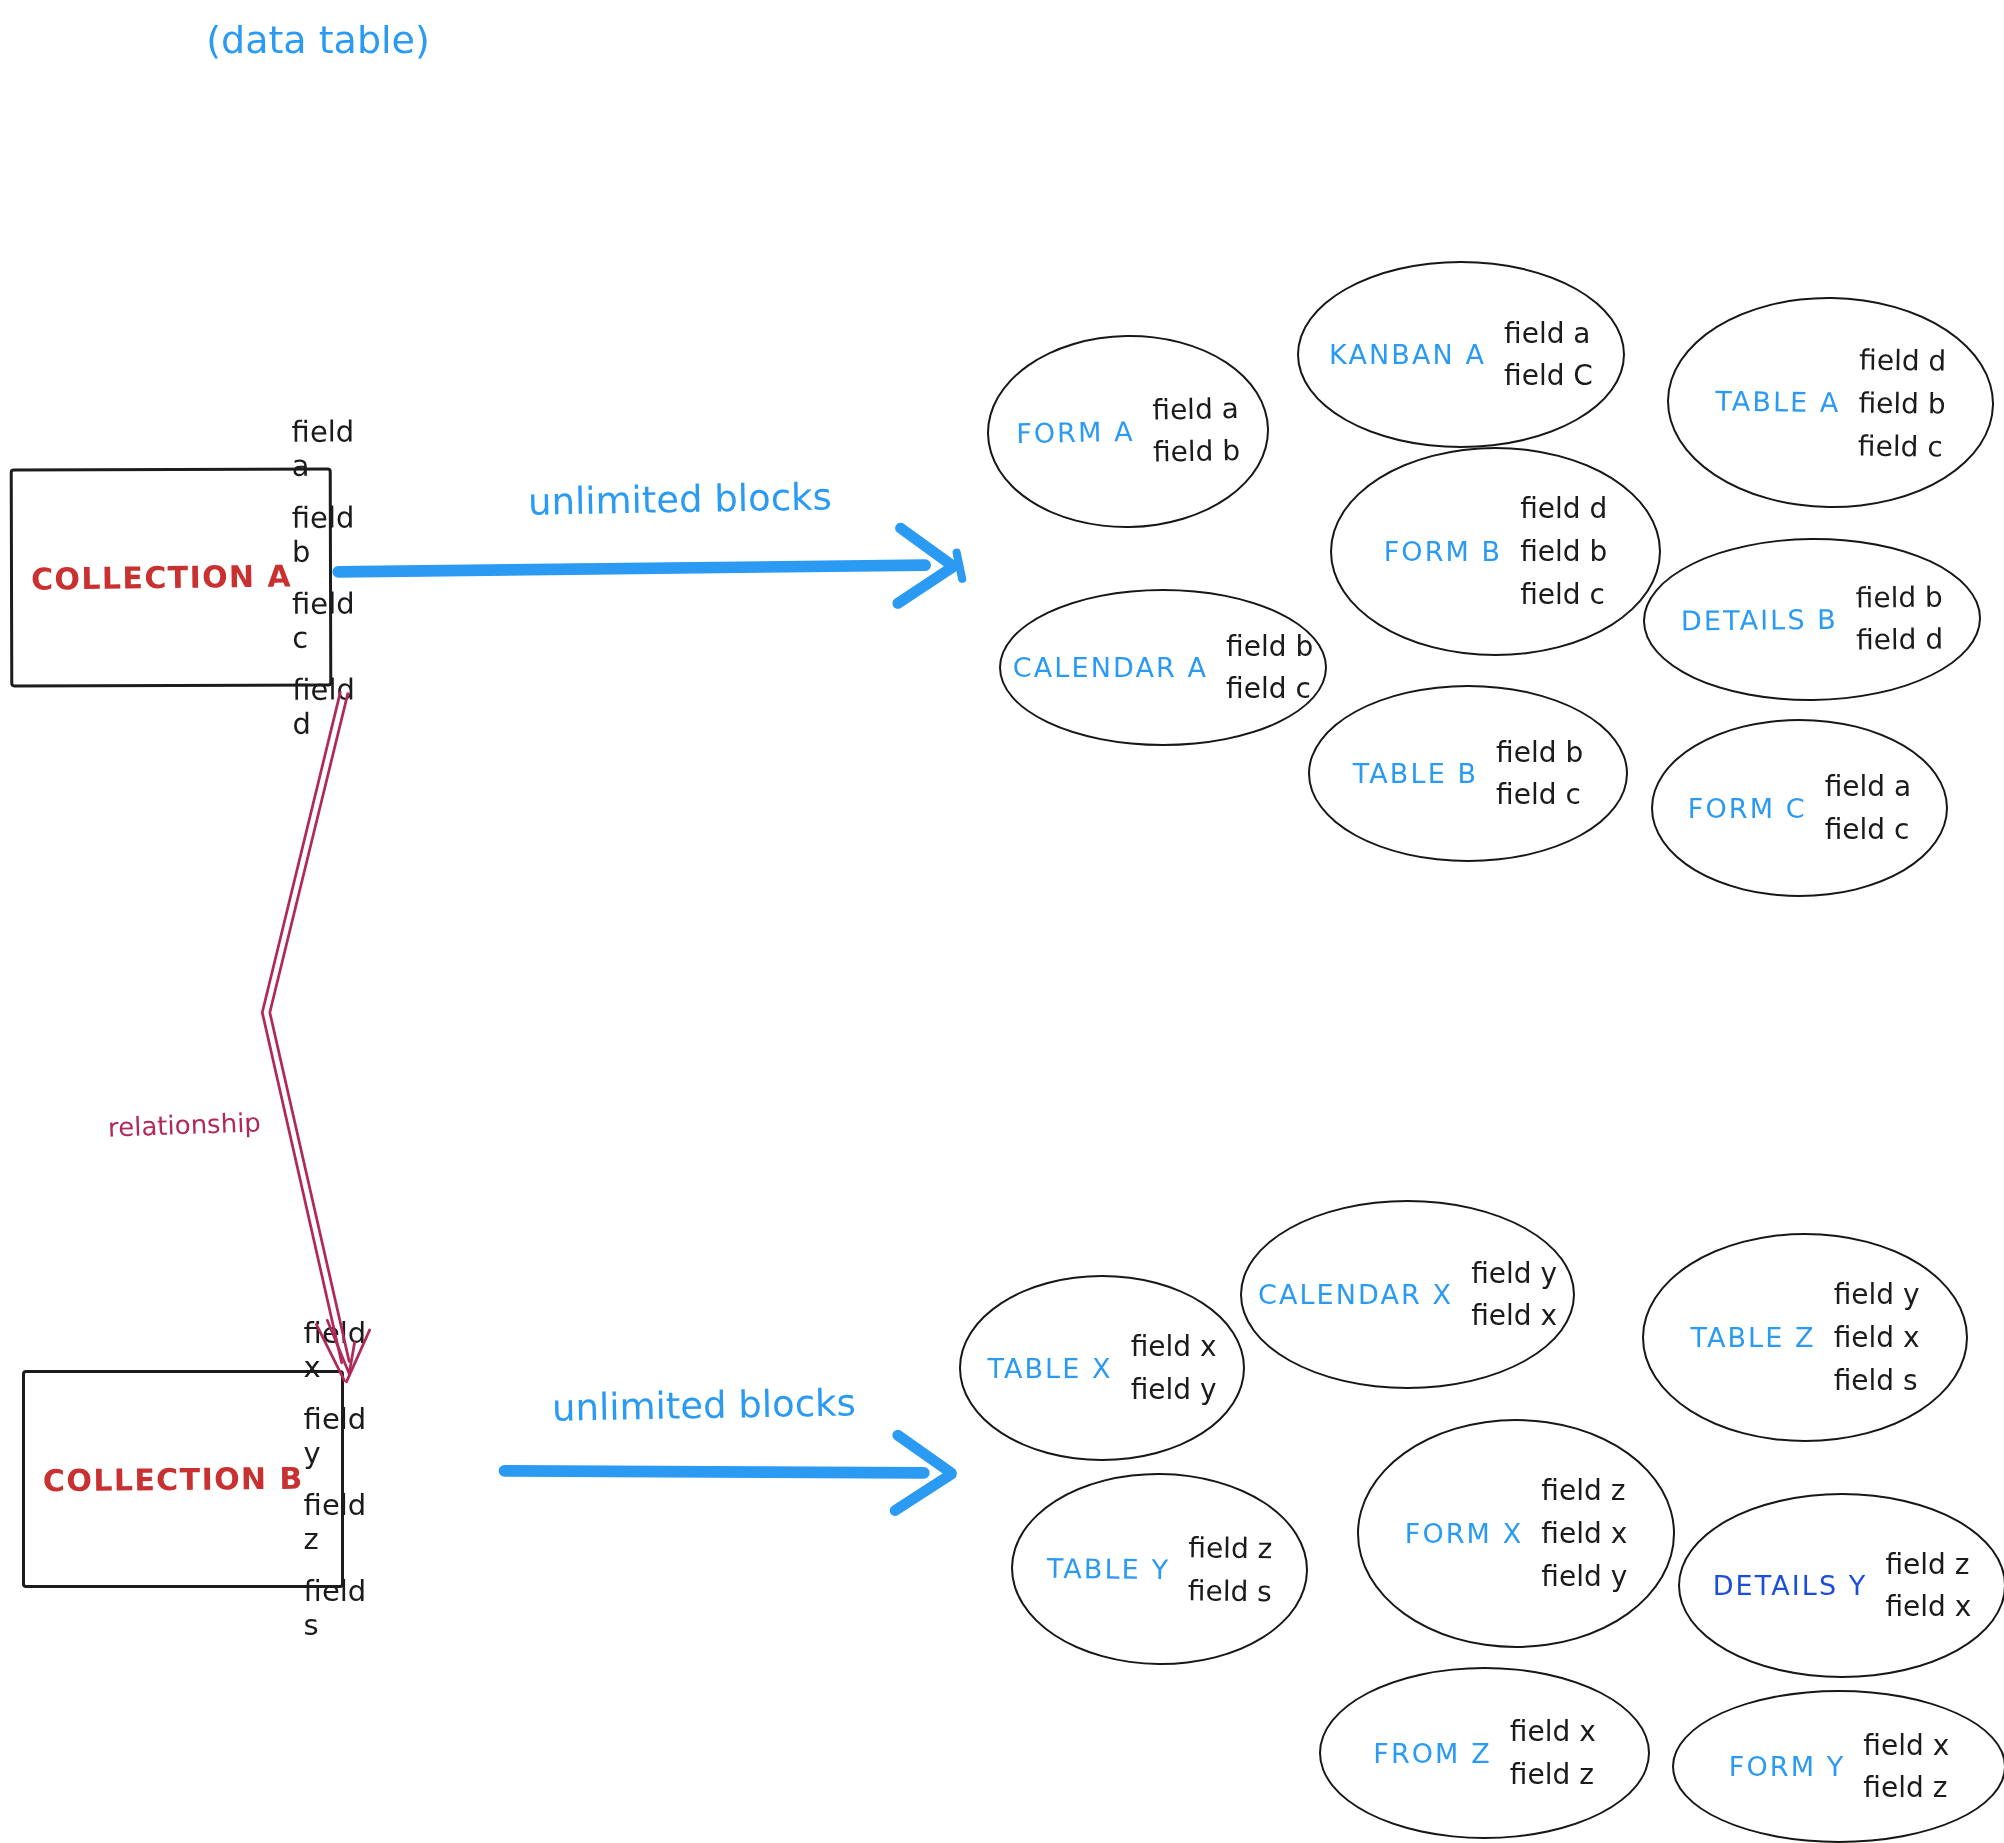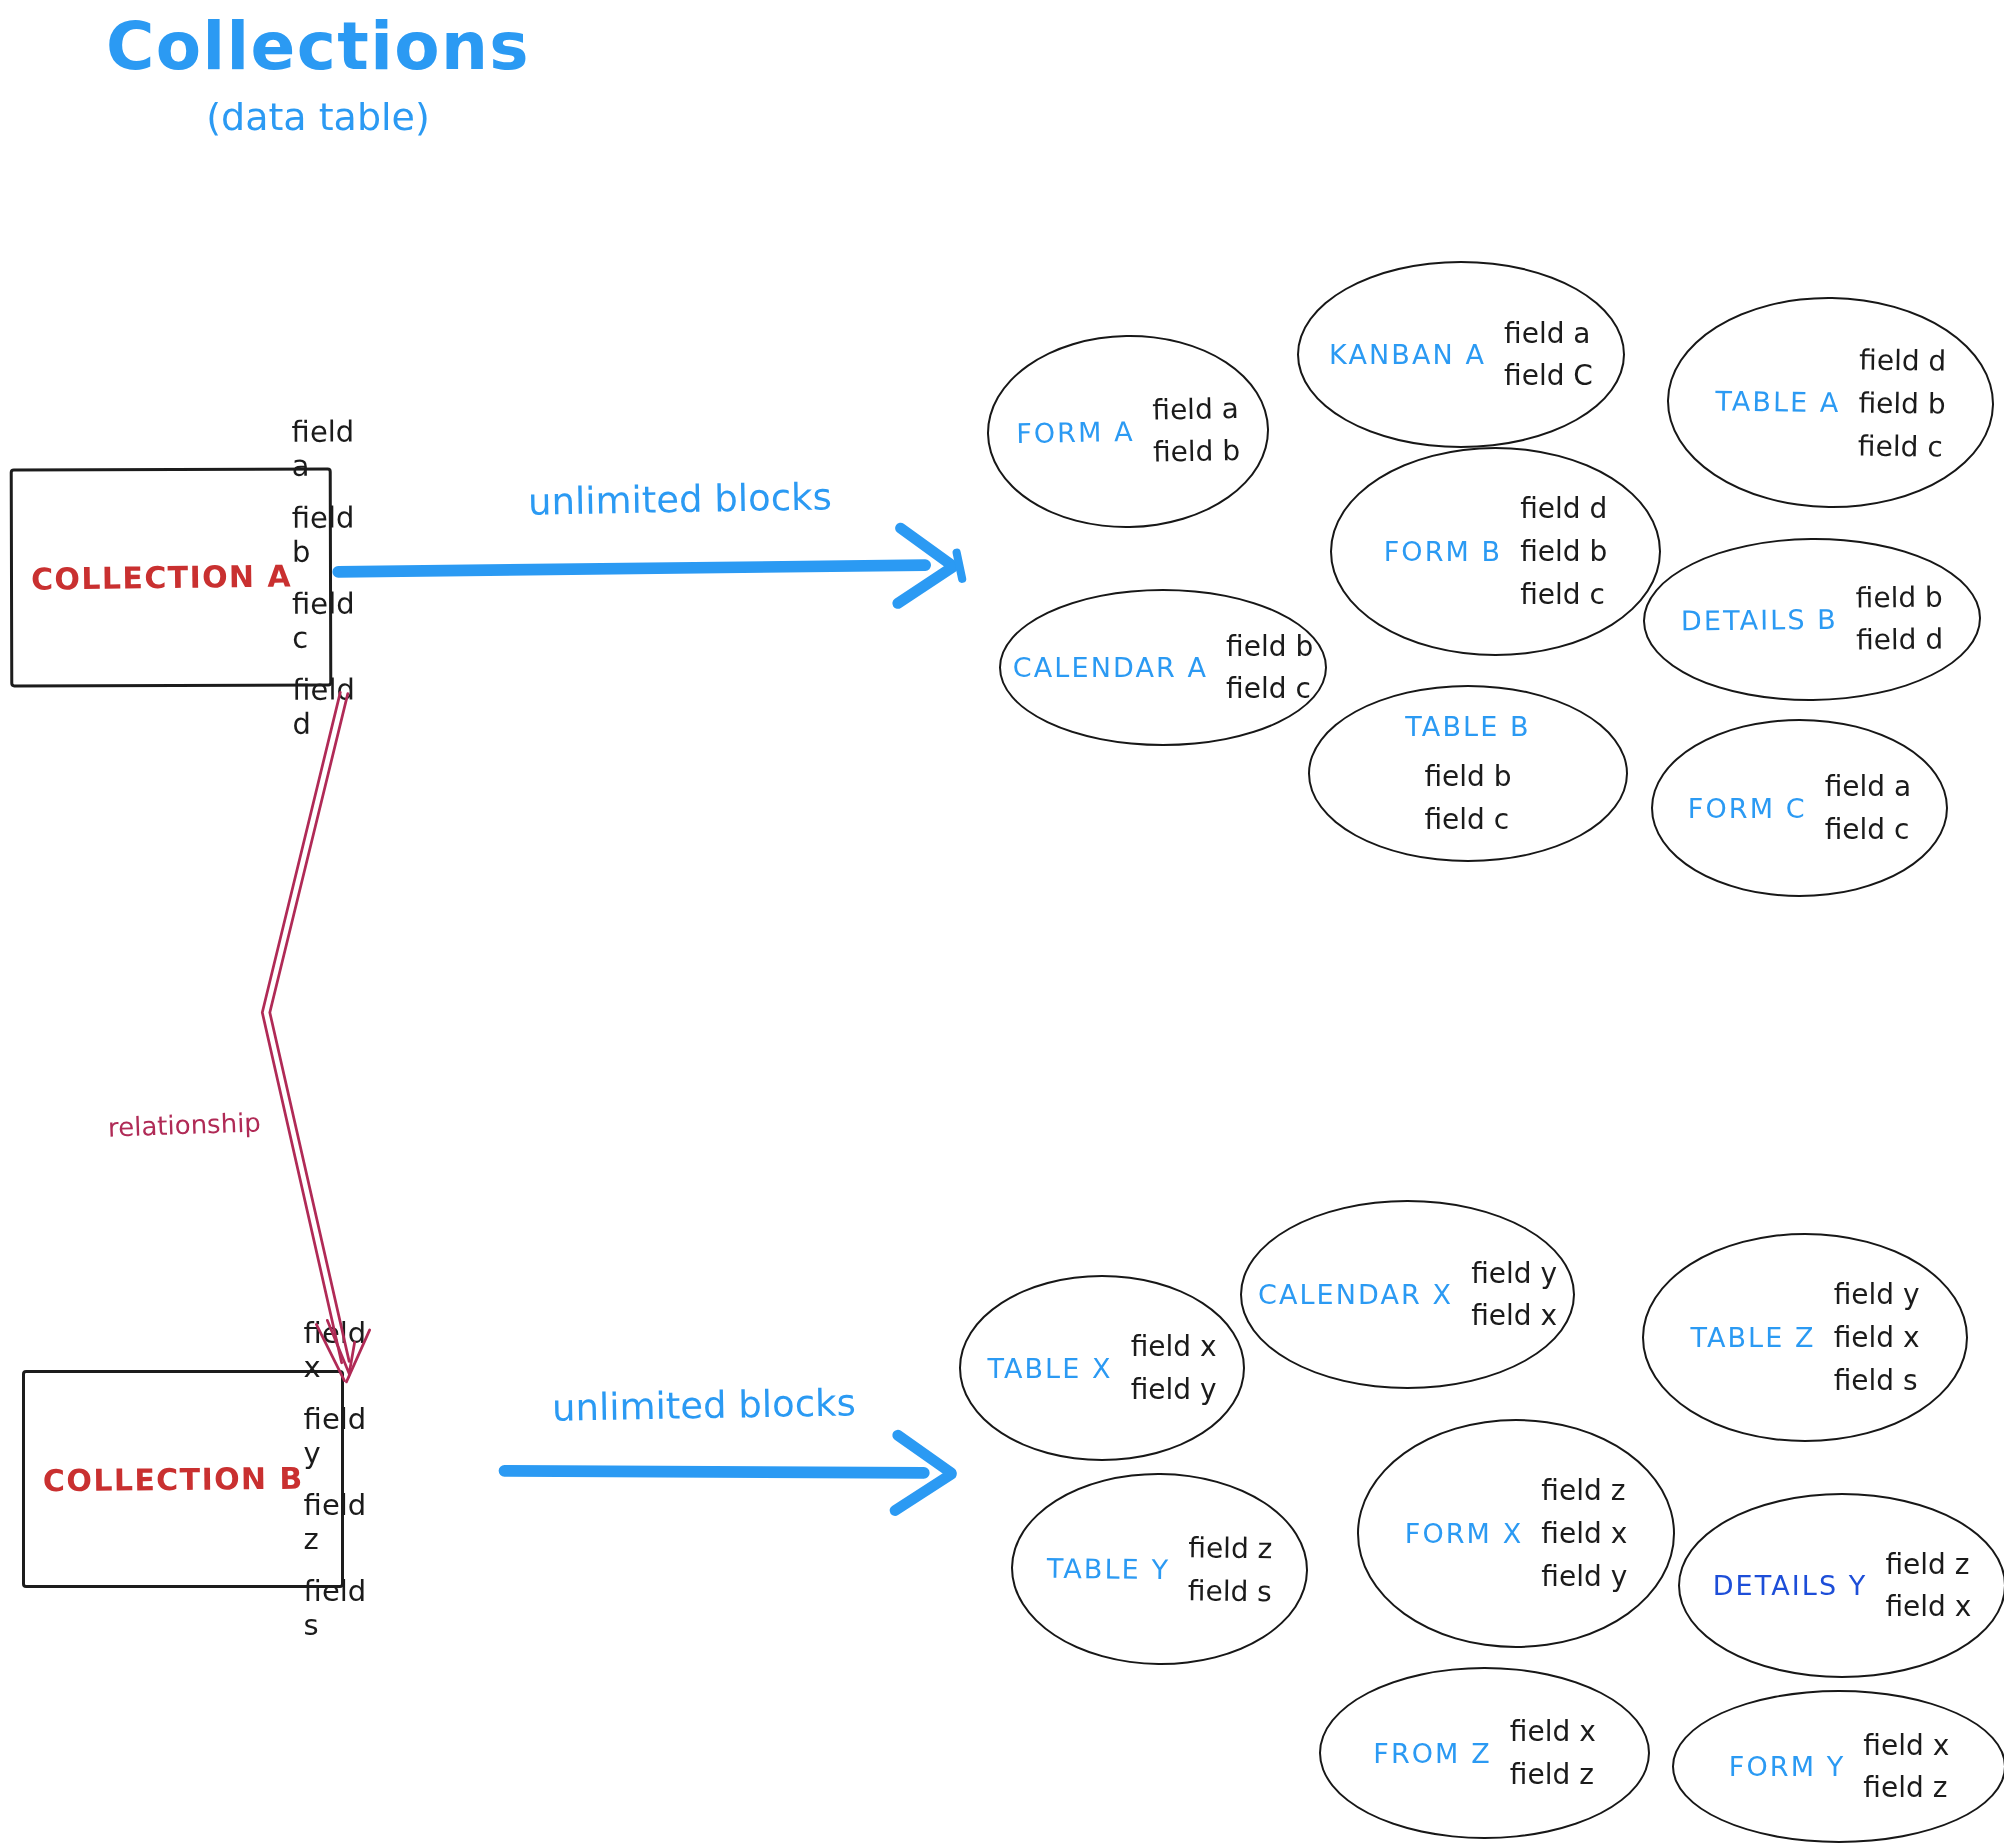--- a/index.html
+++ b/index.html
@@ -49,21 +49,21 @@
   .block .bname.purple{color:#1d4ed8;}
   .block .bfields{display:flex;flex-direction:column;gap:9.6px;font-size:28px;color:#1b1b1b;white-space:nowrap;}
 
   
   #blk-form-a   {left:987px;top:335px;width:282px;height:193px;transform:rotate(-1deg);}
   #blk-kanban-a {left:1297px;top:261px;width:328px;height:187px;}
   #blk-table-a  {left:1667px;top:297px;width:327px;height:211px;transform:rotate(0.8deg);}
   #blk-calendar-a{left:999px;top:589px;width:328px;height:157px;}
   #blk-form-b   {left:1330px;top:447px;width:331px;height:209px;}
   #blk-details-b{left:1643px;top:538px;width:338px;height:163px;transform:rotate(-0.6deg);}
-  #blk-table-b  {left:1308px;top:685px;width:320px;height:177px;flex-direction:column;}
+  #blk-table-b  {left:1308px;top:685px;width:320px;height:177px;}
   #blk-form-c   {left:1651px;top:719px;width:297px;height:178px;}
 
   
   #blk-table-x  {left:959px;top:1275px;width:286px;height:186px;}
   #blk-calendar-x{left:1240px;top:1200px;width:335px;height:189px;}
   #blk-table-z  {left:1642px;top:1233px;width:326px;height:209px;}
   #blk-table-y  {left:1011px;top:1473px;width:297px;height:192px;transform:rotate(0.6deg);}
   #blk-form-x   {left:1357px;top:1419px;width:318px;height:229px;}
   #blk-details-y{left:1678px;top:1493px;width:328px;height:185px;}
   #blk-from-z   {left:1319px;top:1667px;width:331px;height:172px;}
@@ -76,21 +76,20 @@
   #label-relationship{position:absolute;left:108px;top:1110px;color:#b02a56;font-size:26px;transform:rotate(-2deg);}
 
   svg.overlay{position:absolute;left:0;top:0;pointer-events:none;}
 </style>
 </head>
 <body>
 
 <div class="canvas">
 
   <div class="title-wrap" id="title-left">
-    <div class="big">Collections</div>
     <div class="sub">(data table)</div>
   </div>
 
   <div class="cbox" id="collection-a">
     <div class="cname">COLLECTION A</div>
     <div class="cfields">
       <span>field a</span>
       <span>field b</span>
       <span>field c</span>
       <span>field d</span>

